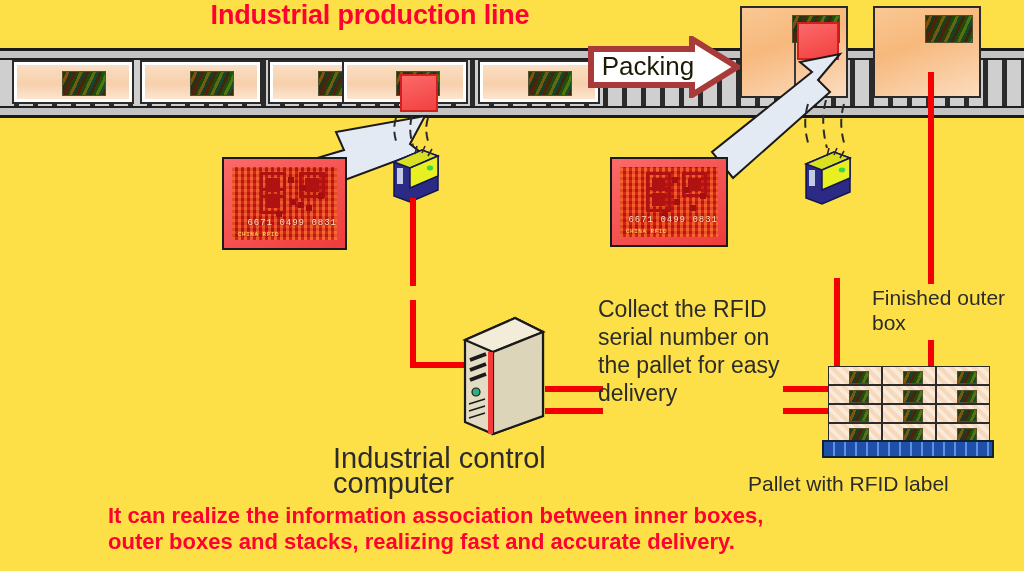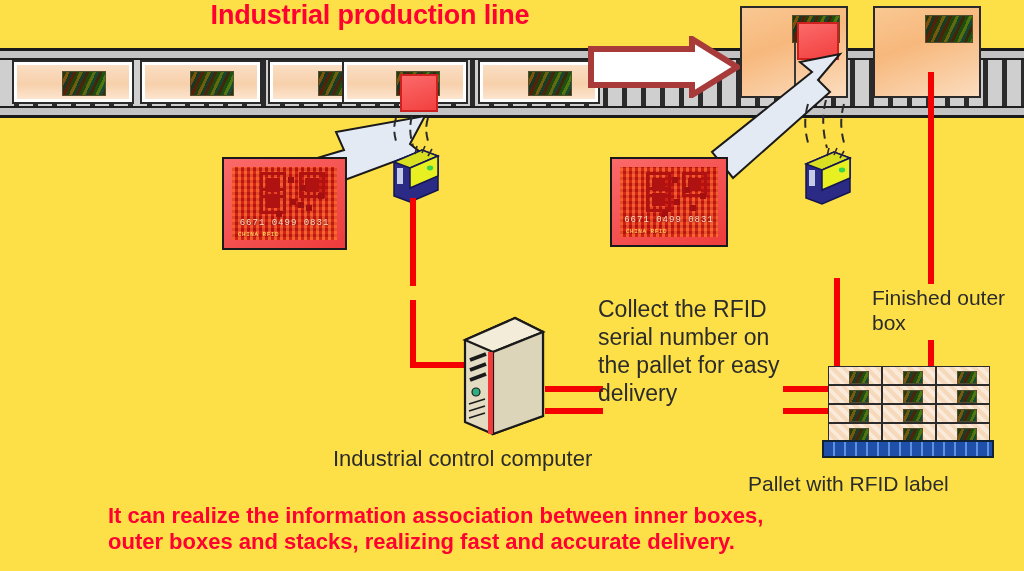--- a/index.html
+++ b/index.html
@@ -120,21 +120,21 @@
   .qr-eye{
     position:absolute;
     border:3px solid #b01212;
     background:transparent;
   }
   .qr-eye i{
     position:absolute; inset:3px; background:#b01212; display:block;
   }
   .qr-num{
     position:absolute; left:0; right:0; bottom:12px;
-    text-align:center;
+    text-align:right;
     font-family:"Liberation Mono", monospace;
     font-size:9px; color:#ffd9c0; letter-spacing:1px;
     text-shadow:0 0 2px #7a0b0b;
   }
   .qr-sub{
     position:absolute; left:6px; bottom:2px;
     font-family:"Liberation Mono", monospace;
     font-size:6px; color:#ffe066; letter-spacing:.5px;
   }
 
@@ -167,21 +167,21 @@
 
   
   .wire{position:absolute;background:#f40000;}
 
   
   .txt{color:#2b2b2b; font-size:22px; line-height:25px;}
   #t-inner{left:115px; top:268px; width:600px; font-size:22px;}
   #t-outer{left:745px; top:196px; width:185px; font-size:19px; line-height:23px;}
   #t-collect{left:598px; top:295px; width:185px; font-size:23px; line-height:28px;}
   #t-finished{left:872px; top:285px; width:140px; font-size:21px; line-height:25px;}
-  #t-computer{left:333px; top:446px; width:340px; font-size:22px;}
+  #t-computer{left:333px; top:446px; width:340px; font-size:29px;}
   #t-pallet{left:748px; top:471px; width:270px; font-size:21px;}
 
   
   #caption{
     left:108px; top:503px; width:830px;
     color:#ff0032; font-weight:bold; font-size:22px; line-height:26px;
   }
   #caption div{white-space:nowrap;}
 </style>
 </head>
@@ -212,20 +212,21 @@
   <div class="abs inner-box" style="left:478px">
     <div class="holo"></div>
   </div>
 
   <div class="abs rfid-tag" style="left:400px;top:74px;width:38px;height:38px;"></div>
 
   <div class="abs" id="packing">
     <svg width="152" height="62" viewBox="0 0 152 62">
       <polygon points="3,13 104,13 104,3 149,31 104,59 104,49 3,49" fill="#ffffff" stroke="#a83a3a" stroke-width="6" stroke-linejoin="miter"></polygon>
     </svg>
+    <div id="packing-label">Packing</div>
   </div>
 
   <div class="abs outer-box" style="left:740px">
     <div class="holo"></div>
     <div class="tape" style="left:52px;top:34px;height:56px;"></div>
     <div class="tape" style="left:76px;top:34px;height:56px;"></div>
   </div>
   <div class="abs rfid-tag" style="left:797px;top:22px;width:42px;height:38px;"></div>
 
   <div class="abs outer-box" style="left:873px">

